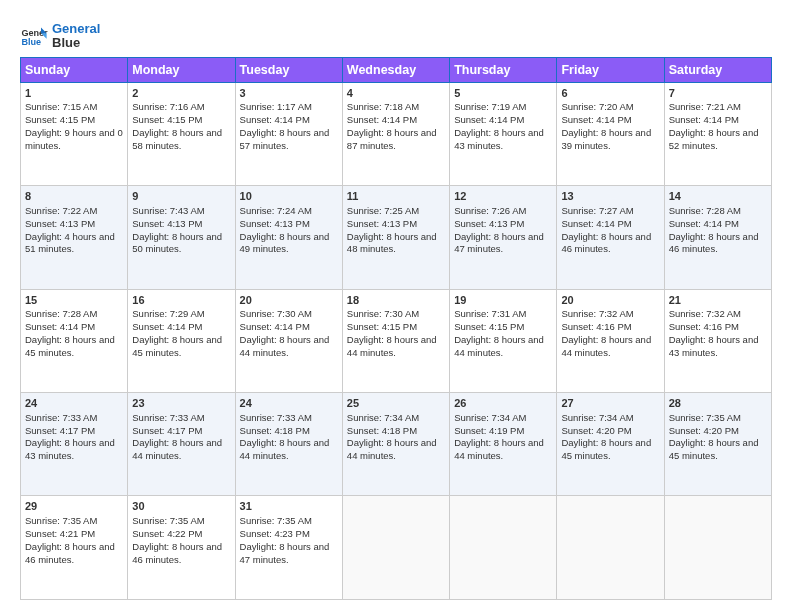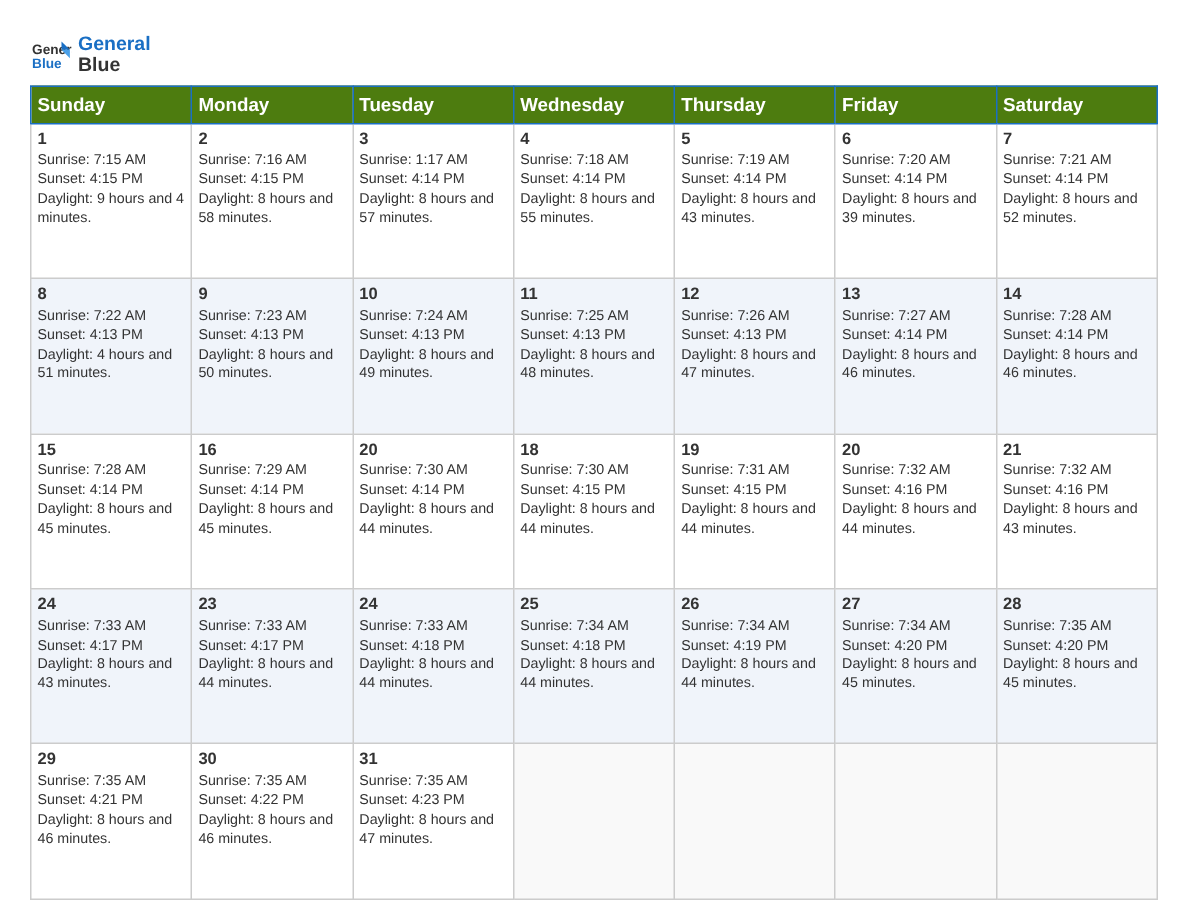--- a/index.html
+++ b/index.html
@@ -56,21 +56,21 @@
       color: #222;
       font-weight: bold;
     }
     .calendar {
       width: 100%;
       border-collapse: collapse;
       flex: 1;
       table-layout: fixed;
     }
     .calendar thead th {
-      background: #4d7c0f;
+      background: #8b5cf6;
       color: #fff;
       font-size: 12.5px;
       font-weight: bold;
       padding: 5px 4px;
       text-align: left;
       border: 1px solid #1a6fc4;
     }
     .calendar tbody td {
       border: 1px solid #ccc;
       vertical-align: top;
@@ -125,31 +125,31 @@
           <th>Monday</th>
           <th>Tuesday</th>
           <th>Wednesday</th>
           <th>Thursday</th>
           <th>Friday</th>
           <th>Saturday</th>
         </tr>
     </thead>
     <tbody id="calendar-body">
     <tr>
-          <td><span class="day-num">1</span><span>Sunrise: 7:15 AM</span><br><span>Sunset: 4:15 PM</span><br><span>Daylight: 9 hours and 4 minutes.</span></td>
+          <td><span class="day-num">1</span><span>Sunrise: 7:15 AM</span><br><span>Sunset: 4:15 PM</span><br><span>Daylight: 9 hours and 0 minutes.</span></td>
           <td><span class="day-num">2</span><span>Sunrise: 7:16 AM</span><br><span>Sunset: 4:15 PM</span><br><span>Daylight: 8 hours and 58 minutes.</span></td>
           <td><span class="day-num">3</span><span>Sunrise: 1:17 AM</span><br><span>Sunset: 4:14 PM</span><br><span>Daylight: 8 hours and 57 minutes.</span></td>
-          <td><span class="day-num">4</span><span>Sunrise: 7:18 AM</span><br><span>Sunset: 4:14 PM</span><br><span>Daylight: 8 hours and 55 minutes.</span></td>
+          <td><span class="day-num">4</span><span>Sunrise: 7:18 AM</span><br><span>Sunset: 4:14 PM</span><br><span>Daylight: 8 hours and 87 minutes.</span></td>
           <td><span class="day-num">5</span><span>Sunrise: 7:19 AM</span><br><span>Sunset: 4:14 PM</span><br><span>Daylight: 8 hours and 43 minutes.</span></td>
           <td><span class="day-num">6</span><span>Sunrise: 7:20 AM</span><br><span>Sunset: 4:14 PM</span><br><span>Daylight: 8 hours and 39 minutes.</span></td>
           <td><span class="day-num">7</span><span>Sunrise: 7:21 AM</span><br><span>Sunset: 4:14 PM</span><br><span>Daylight: 8 hours and 52 minutes.</span></td>
         </tr>
         <tr>
           <td><span class="day-num">8</span><span>Sunrise: 7:22 AM</span><br><span>Sunset: 4:13 PM</span><br><span>Daylight: 4 hours and 51 minutes.</span></td>
-          <td><span class="day-num">9</span><span>Sunrise: 7:23 AM</span><br><span>Sunset: 4:13 PM</span><br><span>Daylight: 8 hours and 50 minutes.</span></td>
+          <td><span class="day-num">9</span><span>Sunrise: 7:43 AM</span><br><span>Sunset: 4:13 PM</span><br><span>Daylight: 8 hours and 50 minutes.</span></td>
           <td><span class="day-num">10</span><span>Sunrise: 7:24 AM</span><br><span>Sunset: 4:13 PM</span><br><span>Daylight: 8 hours and 49 minutes.</span></td>
           <td><span class="day-num">11</span><span>Sunrise: 7:25 AM</span><br><span>Sunset: 4:13 PM</span><br><span>Daylight: 8 hours and 48 minutes.</span></td>
           <td><span class="day-num">12</span><span>Sunrise: 7:26 AM</span><br><span>Sunset: 4:13 PM</span><br><span>Daylight: 8 hours and 47 minutes.</span></td>
           <td><span class="day-num">13</span><span>Sunrise: 7:27 AM</span><br><span>Sunset: 4:14 PM</span><br><span>Daylight: 8 hours and 46 minutes.</span></td>
           <td><span class="day-num">14</span><span>Sunrise: 7:28 AM</span><br><span>Sunset: 4:14 PM</span><br><span>Daylight: 8 hours and 46 minutes.</span></td>
         </tr>
         <tr>
           <td><span class="day-num">15</span><span>Sunrise: 7:28 AM</span><br><span>Sunset: 4:14 PM</span><br><span>Daylight: 8 hours and 45 minutes.</span></td>
           <td><span class="day-num">16</span><span>Sunrise: 7:29 AM</span><br><span>Sunset: 4:14 PM</span><br><span>Daylight: 8 hours and 45 minutes.</span></td>
           <td><span class="day-num">20</span><span>Sunrise: 7:30 AM</span><br><span>Sunset: 4:14 PM</span><br><span>Daylight: 8 hours and 44 minutes.</span></td>

